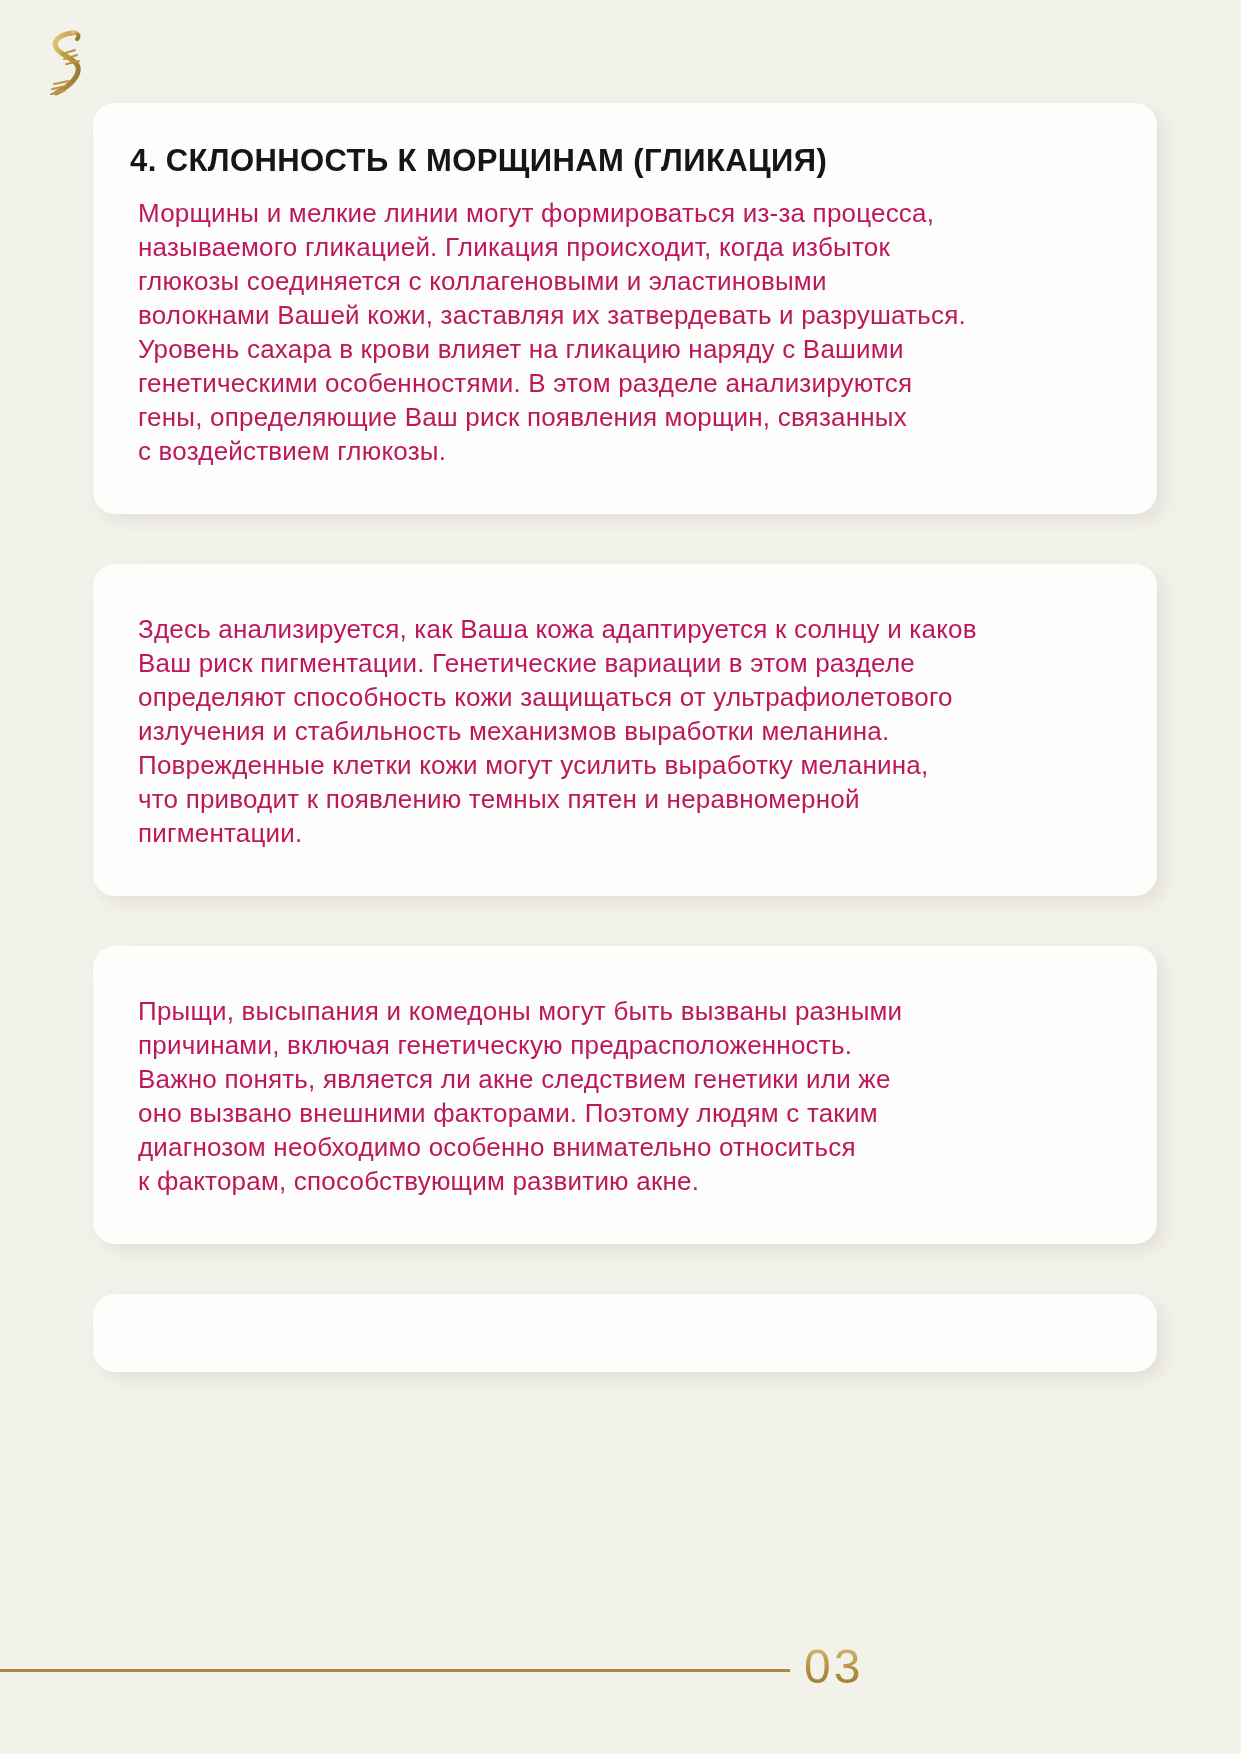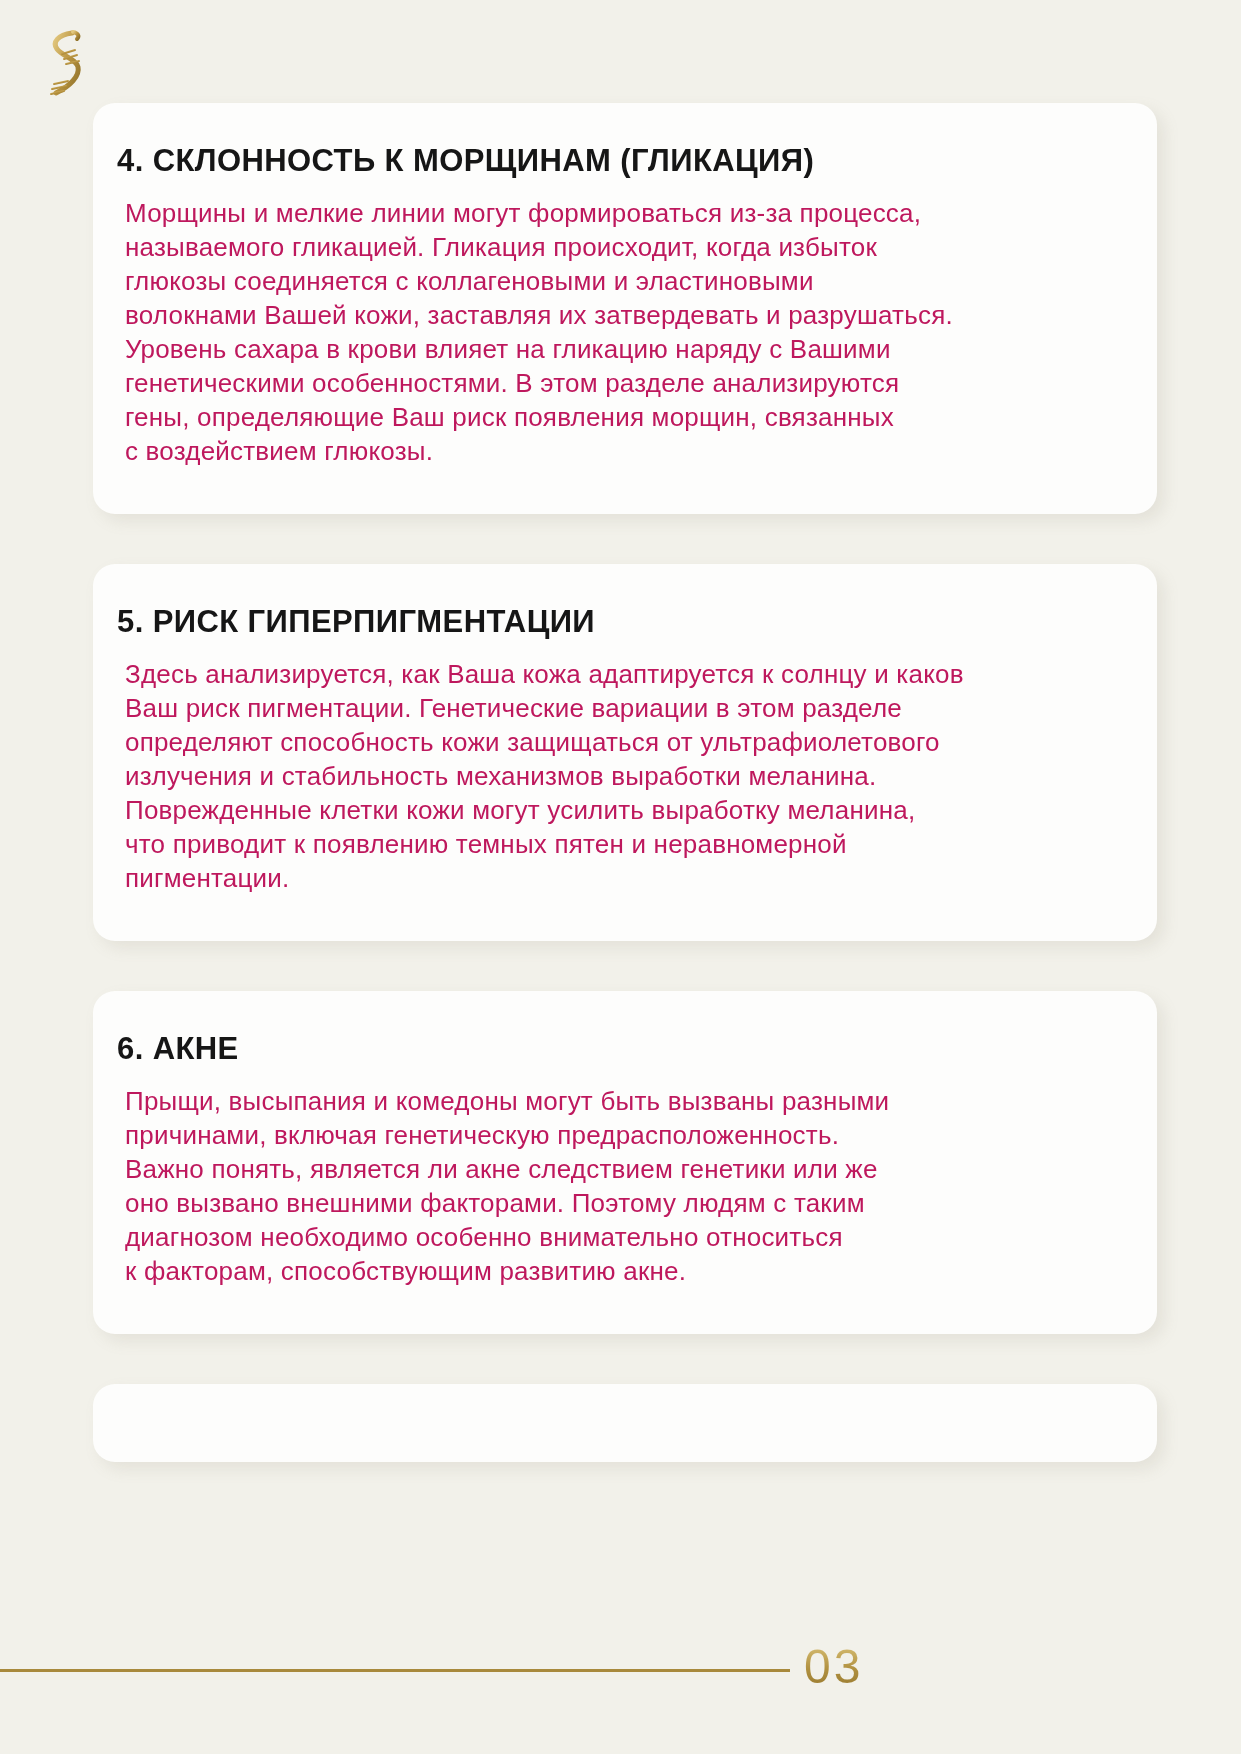--- a/index.html
+++ b/index.html
@@ -21,21 +21,21 @@
   .content {
     position: absolute;
     left: 93px;
     top: 103px;
     width: 1064px;
   }
   .card {
     box-sizing: border-box;
     background: #fdfdfc;
     border-radius: 22px;
-    padding: 40px 42px 38px 24px;
+    padding: 40px 42px 38px 37px;
     margin-bottom: 50px;
     box-shadow: 7px 7px 16px rgba(140, 135, 115, 0.14);
   }
   .card h2 {
     margin: 0 0 17px 0;
     font-size: 31px;
     line-height: 36px;
     font-weight: 700;
     letter-spacing: 0.4px;
     color: #161616;
@@ -103,32 +103,30 @@
 называемого гликацией. Гликация происходит, когда избыток
 глюкозы соединяется с коллагеновыми и эластиновыми
 волокнами Вашей кожи, заставляя их затвердевать и разрушаться.
 Уровень сахара в крови влияет на гликацию наряду с Вашими
 генетическими особенностями. В этом разделе анализируются
 гены, определяющие Ваш риск появления морщин, связанных
 с воздействием глюкозы.</p>
   </section>
 
   <section class="card">
-    <h2>5. РИСК ГИПЕРПИГМЕНТАЦИИ</h2>
     <p>Здесь анализируется, как Ваша кожа адаптируется к солнцу и каков
 Ваш риск пигментации. Генетические вариации в этом разделе
 определяют способность кожи защищаться от ультрафиолетового
 излучения и стабильность механизмов выработки меланина.
 Поврежденные клетки кожи могут усилить выработку меланина,
 что приводит к появлению темных пятен и неравномерной
 пигментации.</p>
   </section>
 
   <section class="card">
-    <h2>6. АКНЕ</h2>
     <p>Прыщи, высыпания и комедоны могут быть вызваны разными
 причинами, включая генетическую предрасположенность.
 Важно понять, является ли акне следствием генетики или же
 оно вызвано внешними факторами. Поэтому людям с таким
 диагнозом необходимо особенно внимательно относиться
 к факторам, способствующим развитию акне.</p>
   </section>
 
   <section class="card">
   </section>

